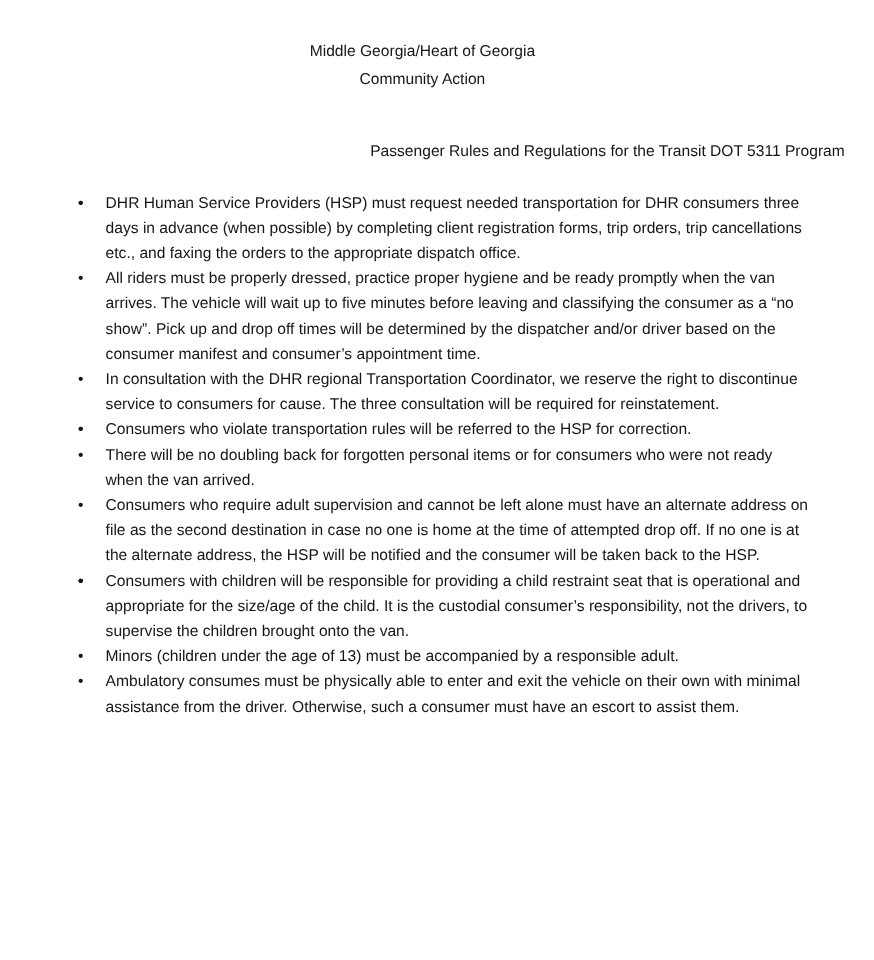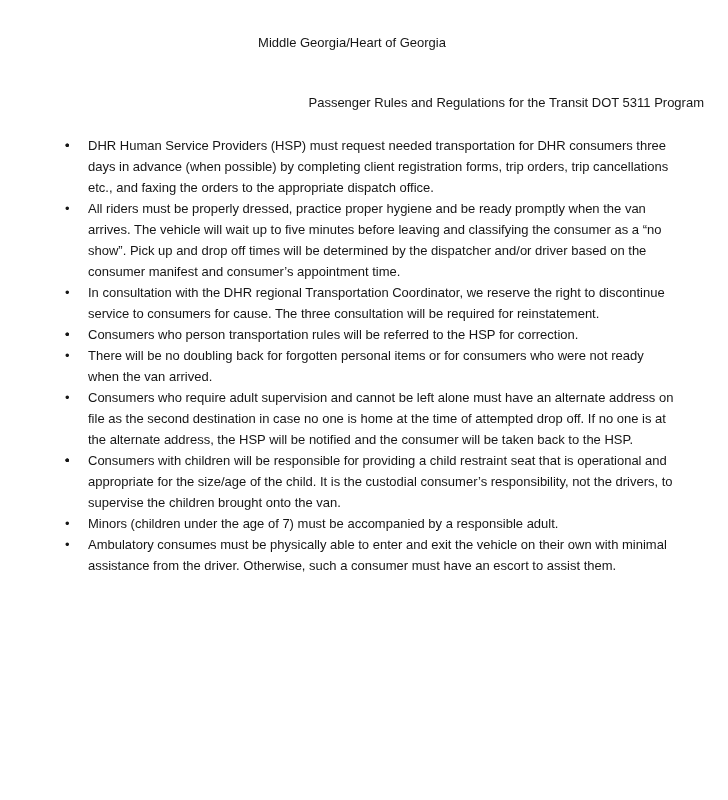--- a/index.html
+++ b/index.html
@@ -51,20 +51,21 @@
     color: #161616;
   }
 </style>
 </head>
 <body>
 
 <div class="page">
 
   <div class="doc-header">
     <div>Middle Georgia/Heart of Georgia</div>
+    <div>Community Action</div>
   </div>
 
   <div class="doc-title">Passenger Rules and Regulations for the Transit DOT 5311 Program</div>
 
   <ul class="rules-list">
     <li class="rule">
       <span class="bullet">•</span>
     </li>
 
     <li class="rule">
@@ -81,21 +82,21 @@
       <span class="bullet">•</span>
       <span>In consultation with the DHR regional Transportation Coordinator, we reserve the right to discontinue service to consumers for cause. The three consultation will be required for reinstatement.</span>
     </li>
 
     <li class="rule">
       <span class="bullet">•</span>
     </li>
 
     <li class="rule">
       <span class="bullet">•</span>
-      <span>Consumers who person transportation rules will be referred to the HSP for correction.</span>
+      <span>Consumers who violate transportation rules will be referred to the HSP for correction.</span>
     </li>
 
     <li class="rule">
       <span class="bullet">•</span>
       <span>There will be no doubling back for forgotten personal items or for consumers who were not ready when the van arrived.</span>
     </li>
 
     <li class="rule">
       <span class="bullet">•</span>
       <span>Consumers who require adult supervision and cannot be left alone must have an alternate address on file as the second destination in case no one is home at the time of attempted drop off. If no one is at the alternate address, the HSP will be notified and the consumer will be taken back to the HSP.</span>
@@ -109,21 +110,21 @@
       <span class="bullet">•</span>
     </li>
 
     <li class="rule">
       <span class="bullet">•</span>
       <span>Consumers with children will be responsible for providing a child restraint seat that is operational and appropriate for the size/age of the child. It is the custodial consumer’s responsibility, not the drivers, to supervise the children brought onto the van.</span>
     </li>
 
     <li class="rule">
       <span class="bullet">•</span>
-      <span>Minors (children under the age of 7) must be accompanied by a responsible adult.</span>
+      <span>Minors (children under the age of 13) must be accompanied by a responsible adult.</span>
     </li>
 
     <li class="rule">
       <span class="bullet">•</span>
       <span>Ambulatory consumes must be physically able to enter and exit the vehicle on their own with minimal assistance from the driver. Otherwise, such a consumer must have an escort to assist them.</span>
     </li>
   </ul>
 
 </div>
 

